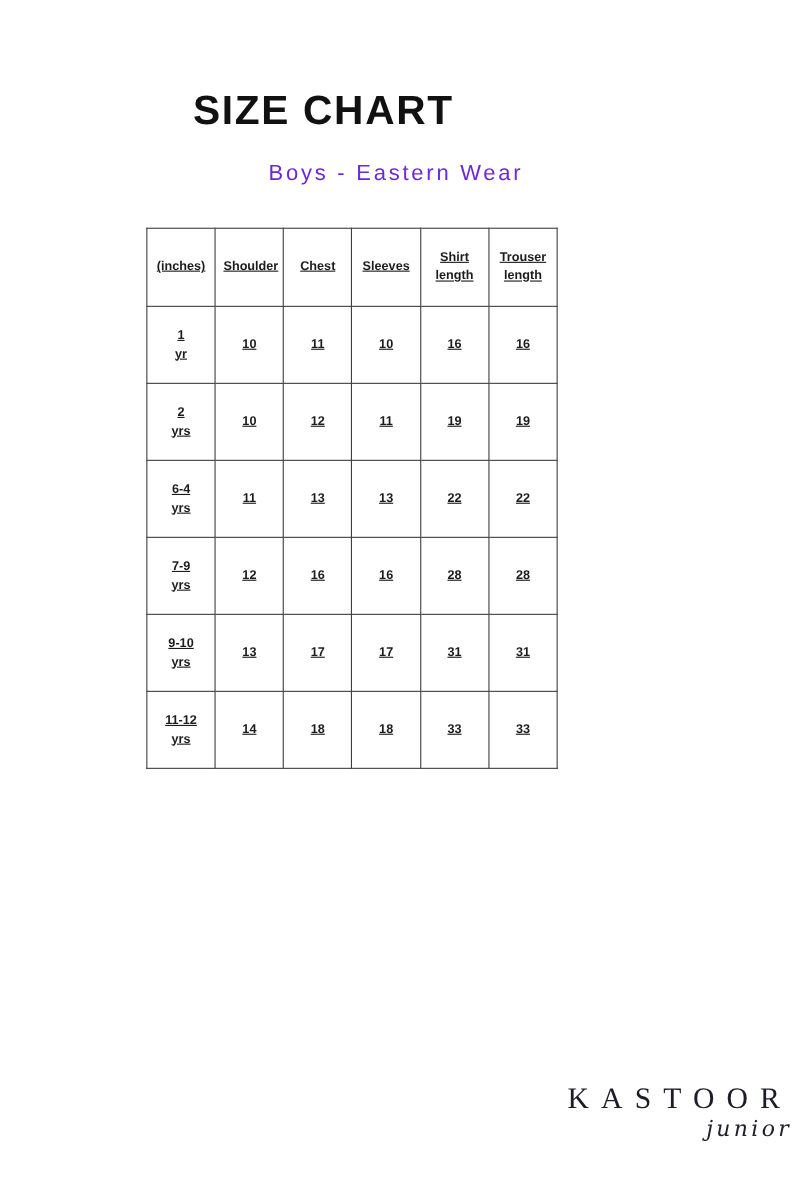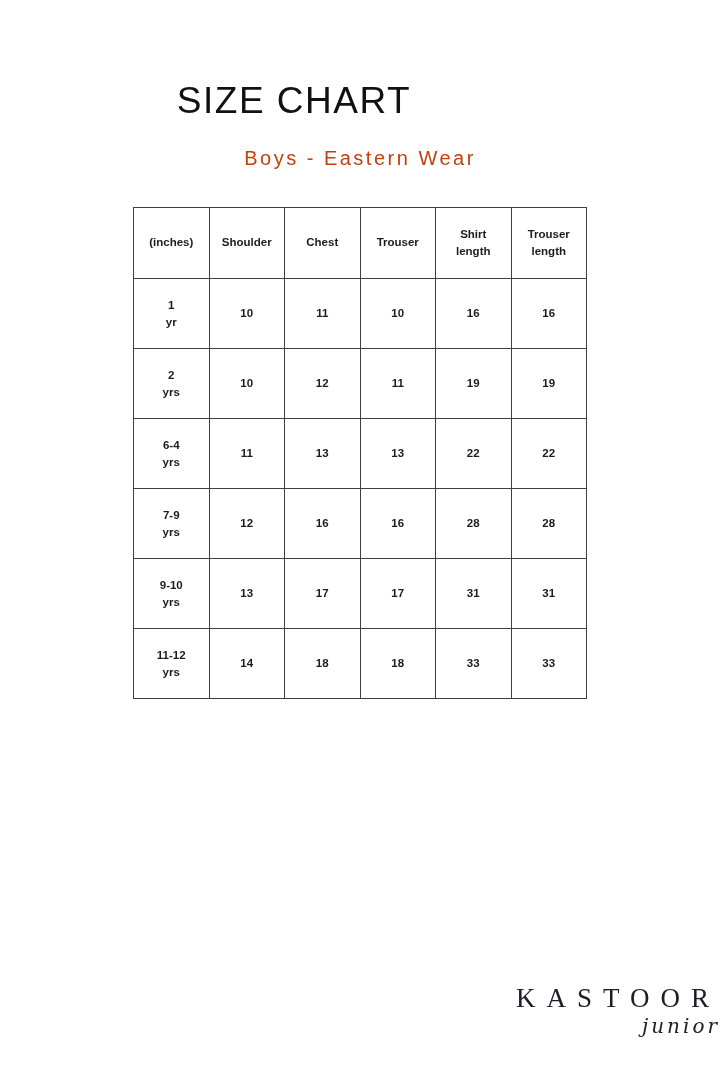--- a/index.html
+++ b/index.html
@@ -16,44 +16,45 @@
     overflow: hidden;
   }
 
   .page-title {
     position: absolute;
     top: 80px;
     left: 0;
     width: 588px;
     text-align: center;
     font-size: 37px;
-    font-weight: 400;
+    font-weight: 700;
     letter-spacing: 1.5px;
     color: #111111;
   }
 
   .page-subtitle {
     position: absolute;
     top: 147px;
     left: 0;
     width: 720px;
     text-align: center;
     font-size: 20px;
     font-weight: 400;
     letter-spacing: 2.5px;
-    color: #c2410c;
+    color: #6d28d9;
   }
 
   .size-table {
     position: absolute;
     left: 133px;
     top: 207px;
-    width: 454px;
+    width: 374px;
     border-collapse: collapse;
     table-layout: fixed;
+    text-decoration: underline;
   }
   .size-table th,
   .size-table td {
     border: 1px solid #3f3f3f;
     text-align: center;
     vertical-align: middle;
     font-weight: 700;
     font-size: 11.5px;
     line-height: 1.5;
     padding: 0 7px;
@@ -103,21 +104,21 @@
 <div class="page-title">SIZE CHART</div>
 
 <div class="page-subtitle">Boys - Eastern Wear</div>
 
 <table class="size-table">
   <thead>
     <tr id="header-row">
         <th>(inches)</th>
         <th>Shoulder</th>
         <th>Chest</th>
-        <th>Trouser</th>
+        <th>Sleeves</th>
         <th>Shirt length</th>
         <th>Trouser length</th>
       </tr>
   </thead>
   <tbody id="table-body">
       <tr>
         <td>
           <span class="size-label-line">1</span>
           <span class="size-label-line">yr</span>
         </td>

